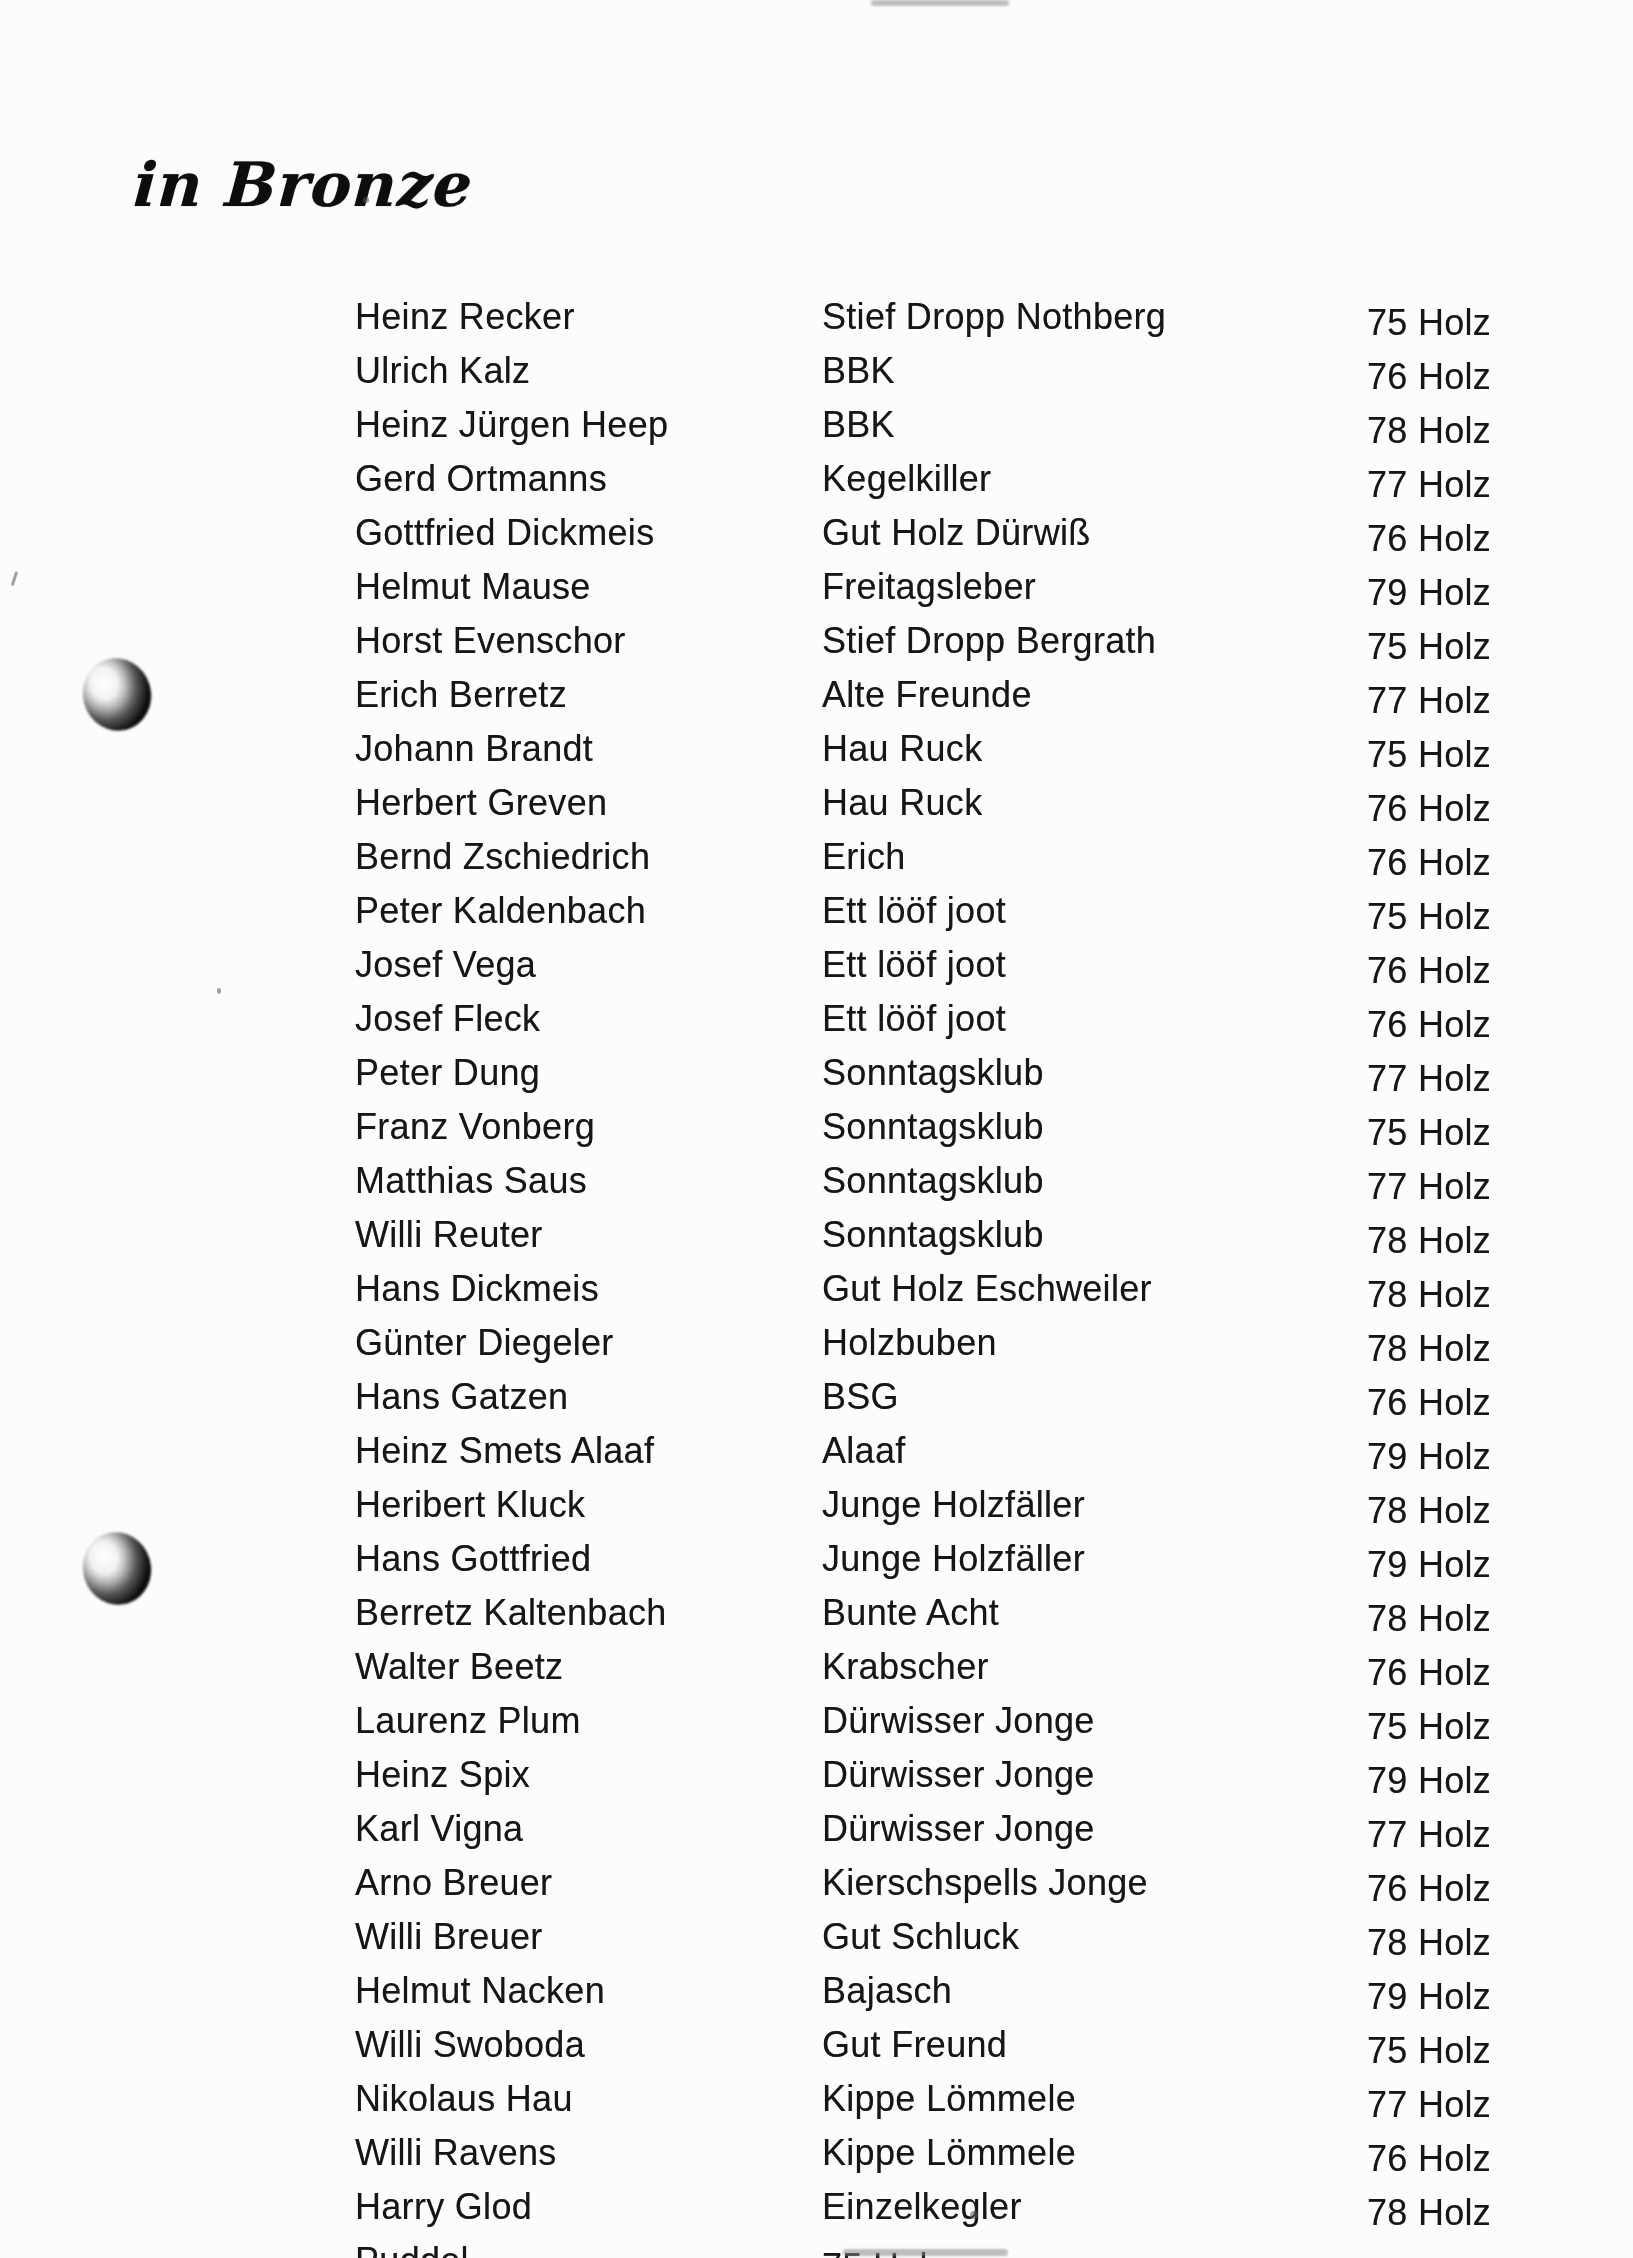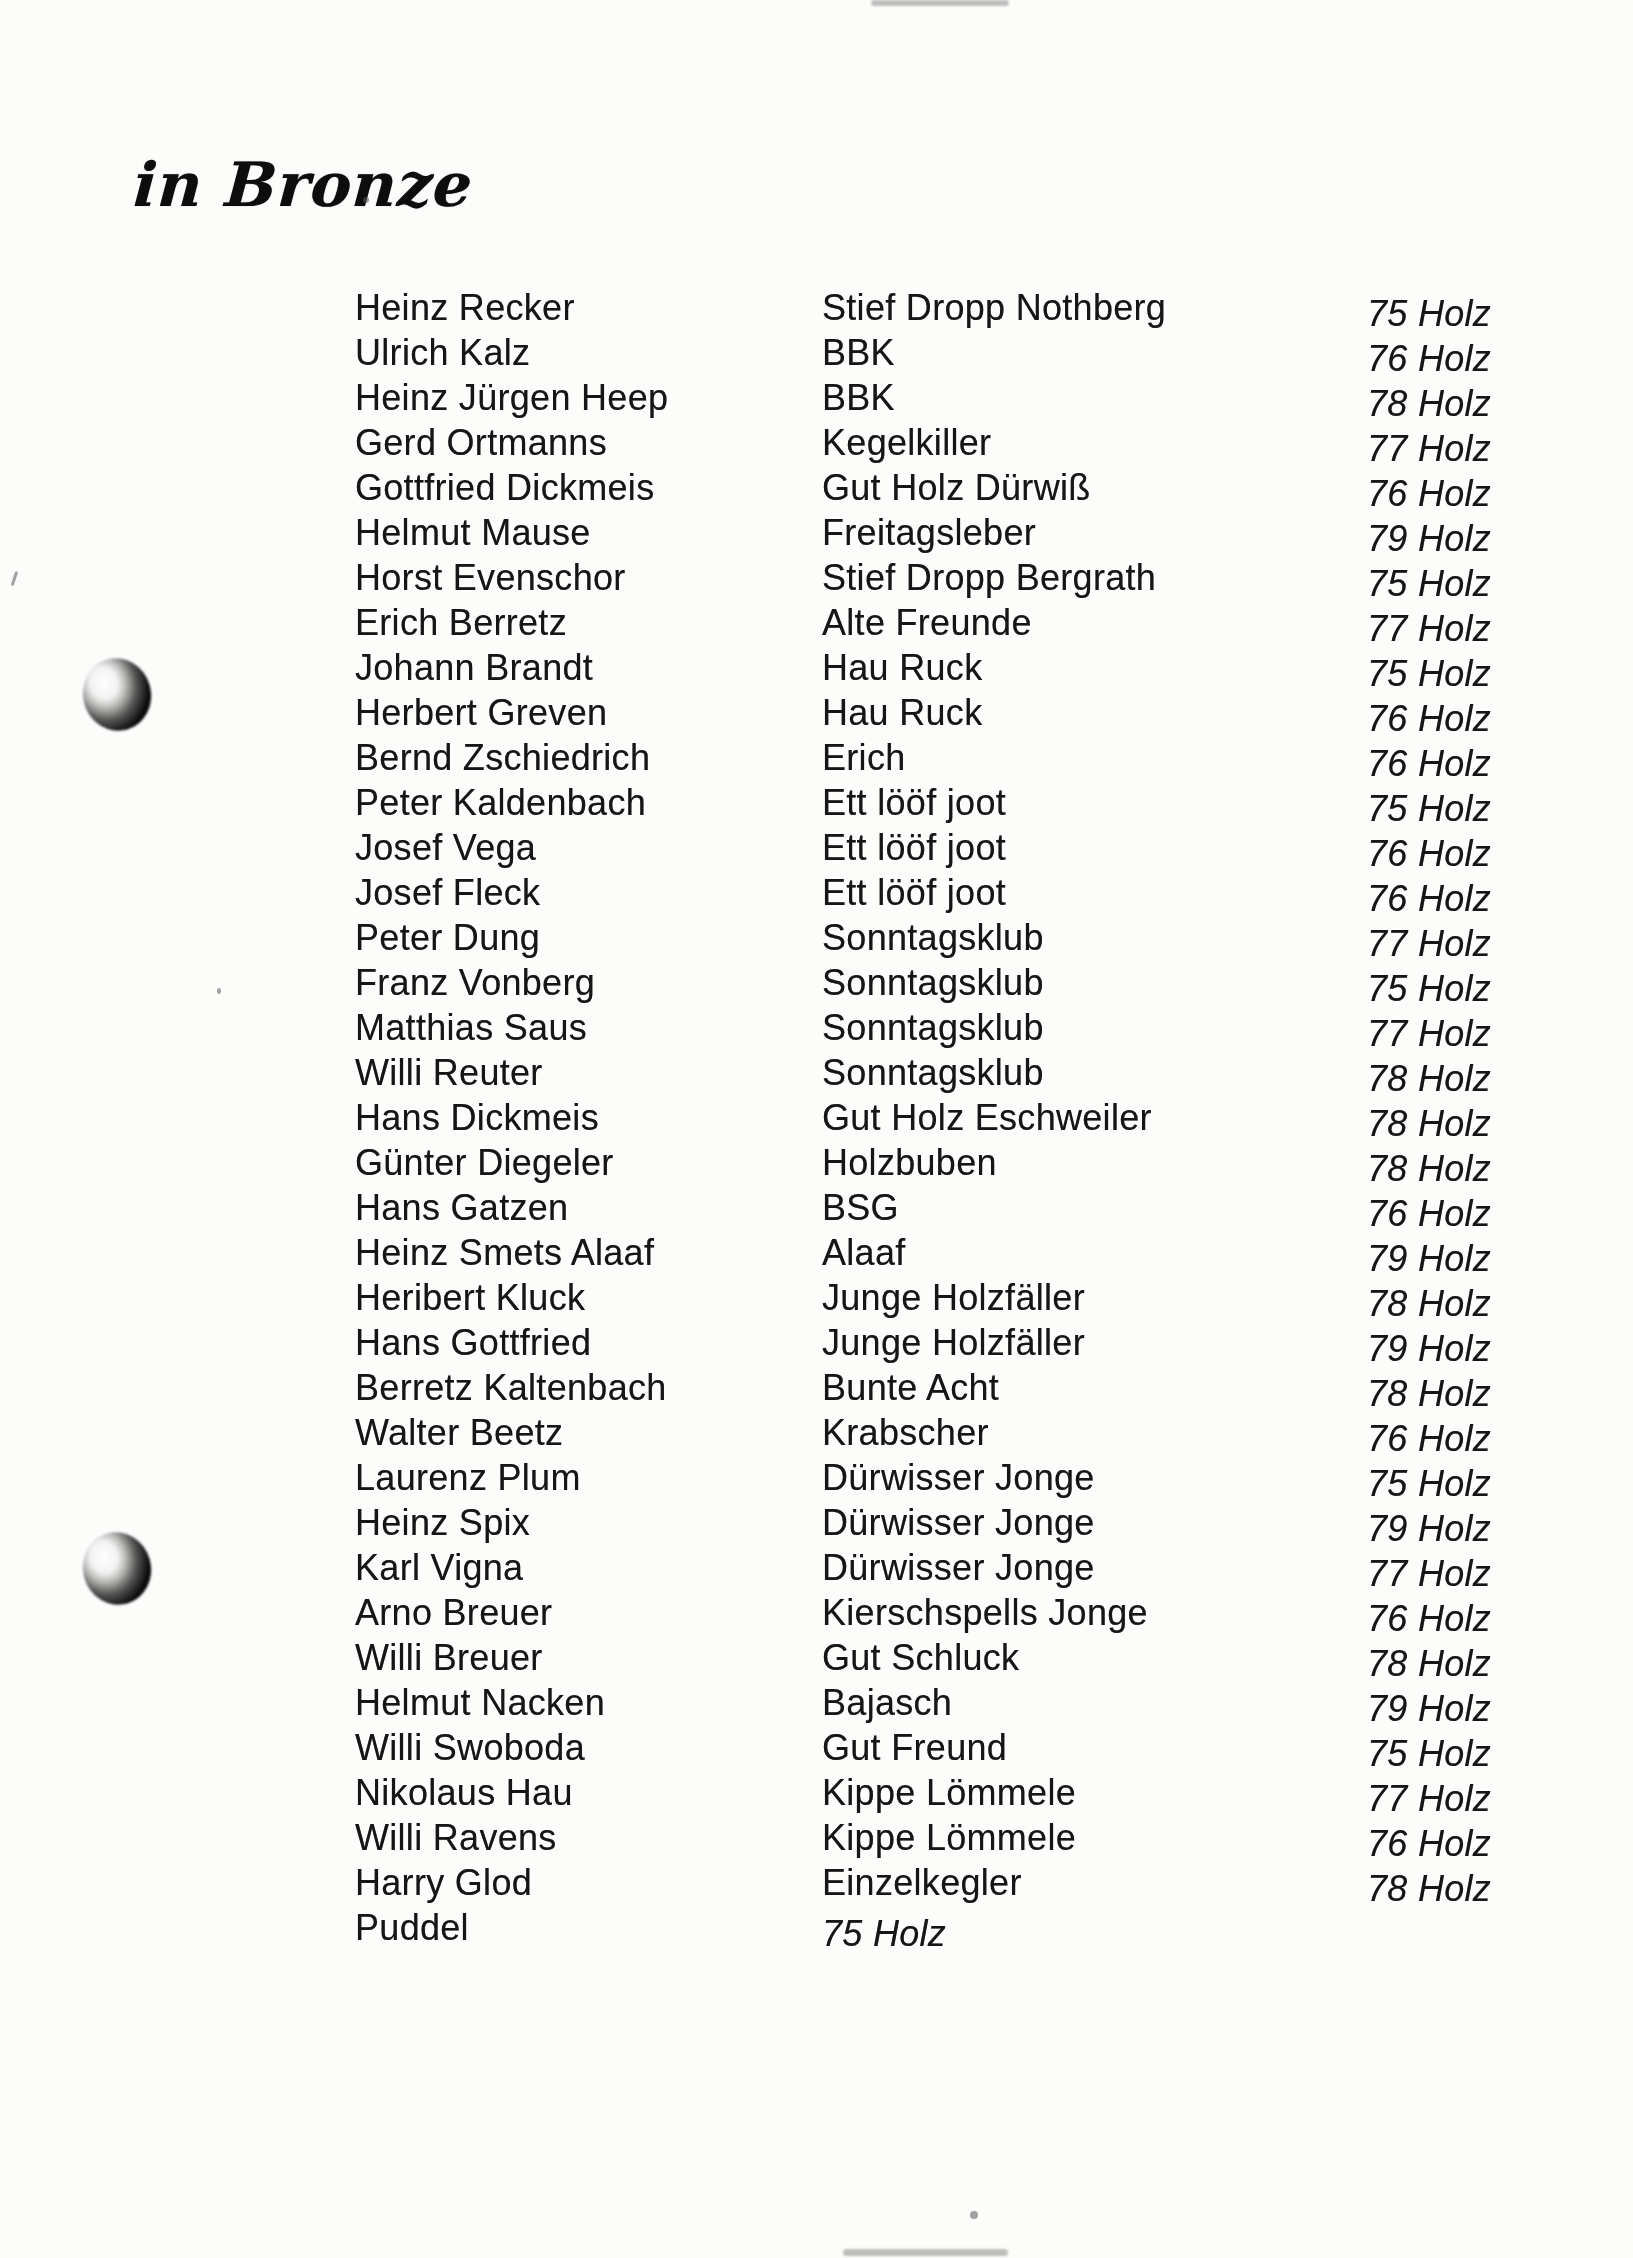--- a/index.html
+++ b/index.html
@@ -40,25 +40,25 @@
   .row {
     display: grid;
     grid-template-columns: 467px 545px 1fr;
     height: 45px;
     align-items: center;
     font-size: 36px;
     line-height: 45px;
     letter-spacing: 0.3px;
     white-space: nowrap;
     text-shadow: 0 0 0.6px rgba(0,0,0,.45);
+    margin-top: 9px;
   }
   .row .score {
     position: relative;
     top: 6.4px; 
-    font-style: italic;
   }
   
   .hole {
     position: absolute;
     width: 68px;
     height: 73px;
     border-radius: 50%;
     background: radial-gradient(ellipse at 36% 30%,
       #ffffff 0%, #f2f2f1 22%, #bdbdbc 34%, #565655 52%, #0c0c0c 72%, #000000 100%);
     filter: blur(1.1px);

